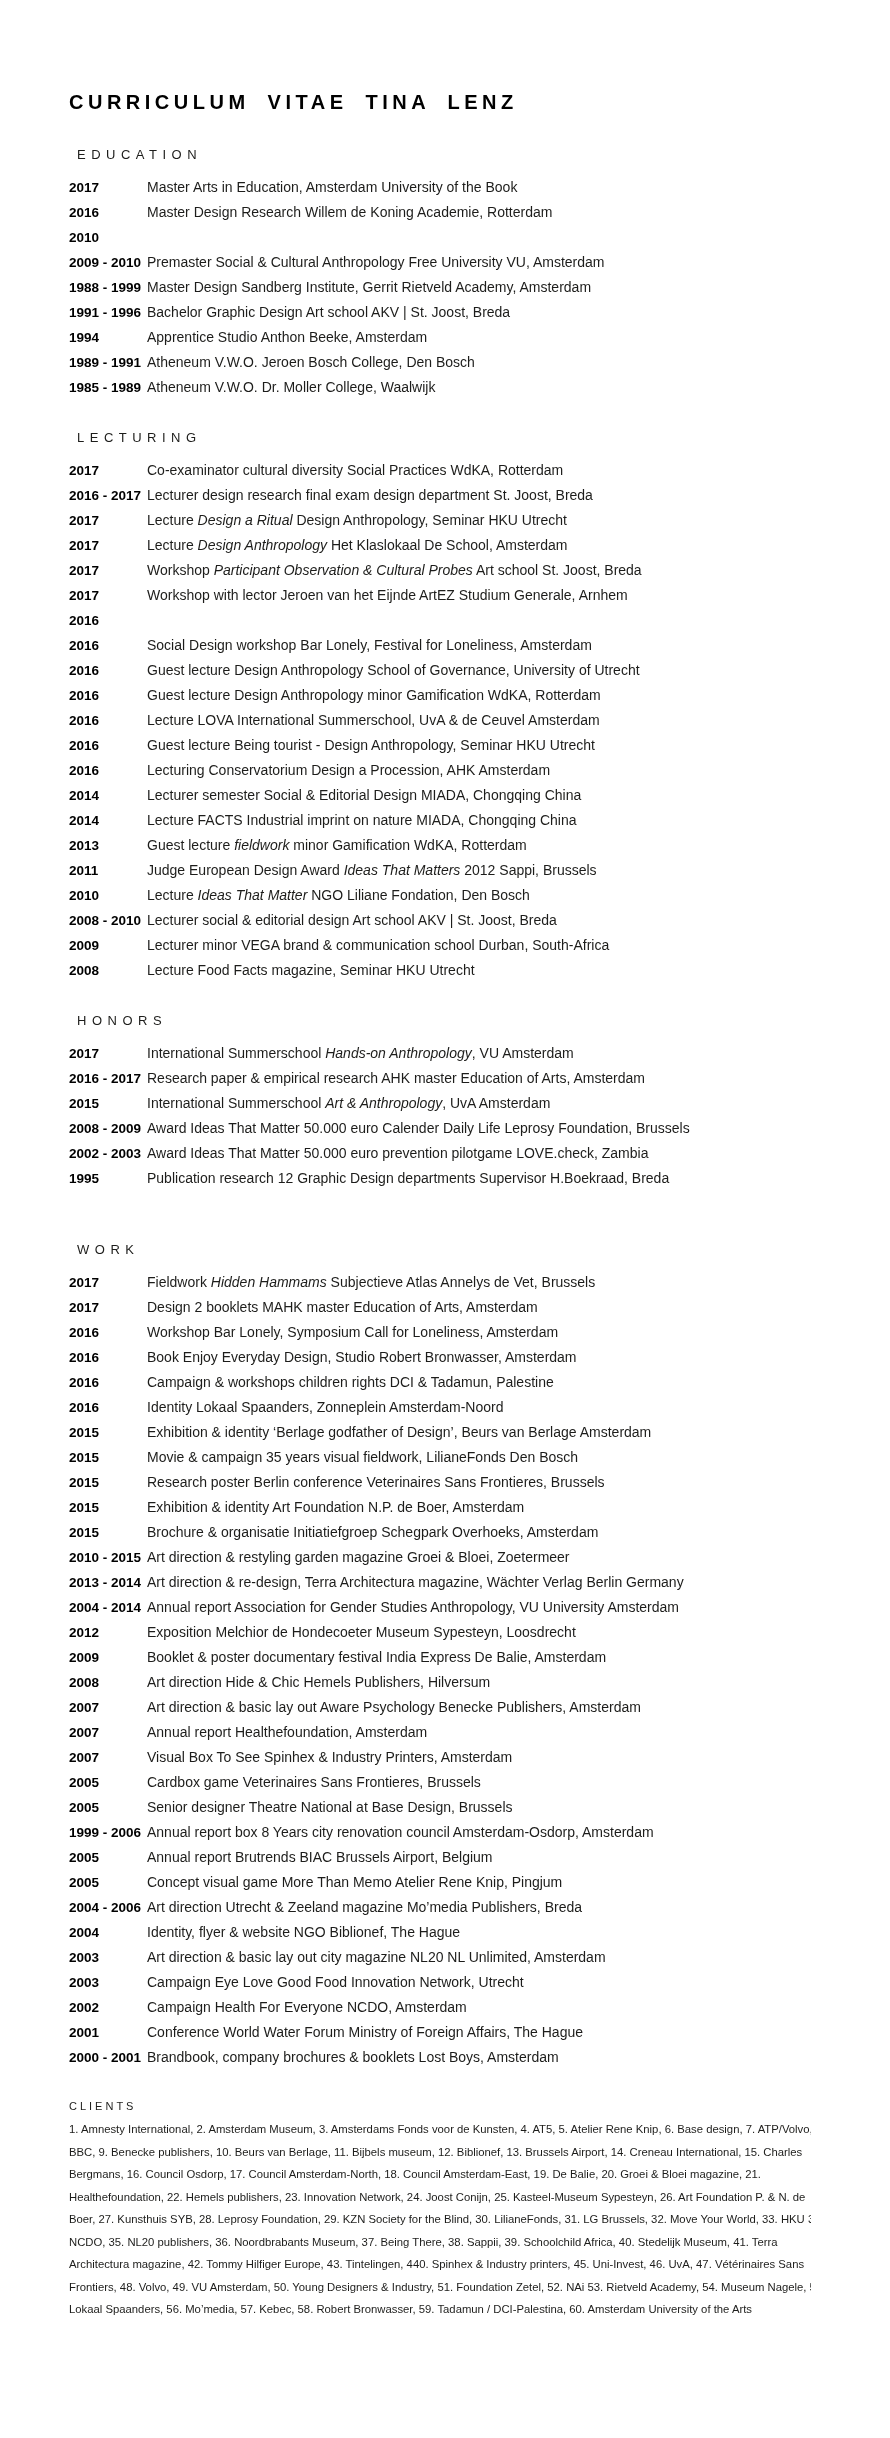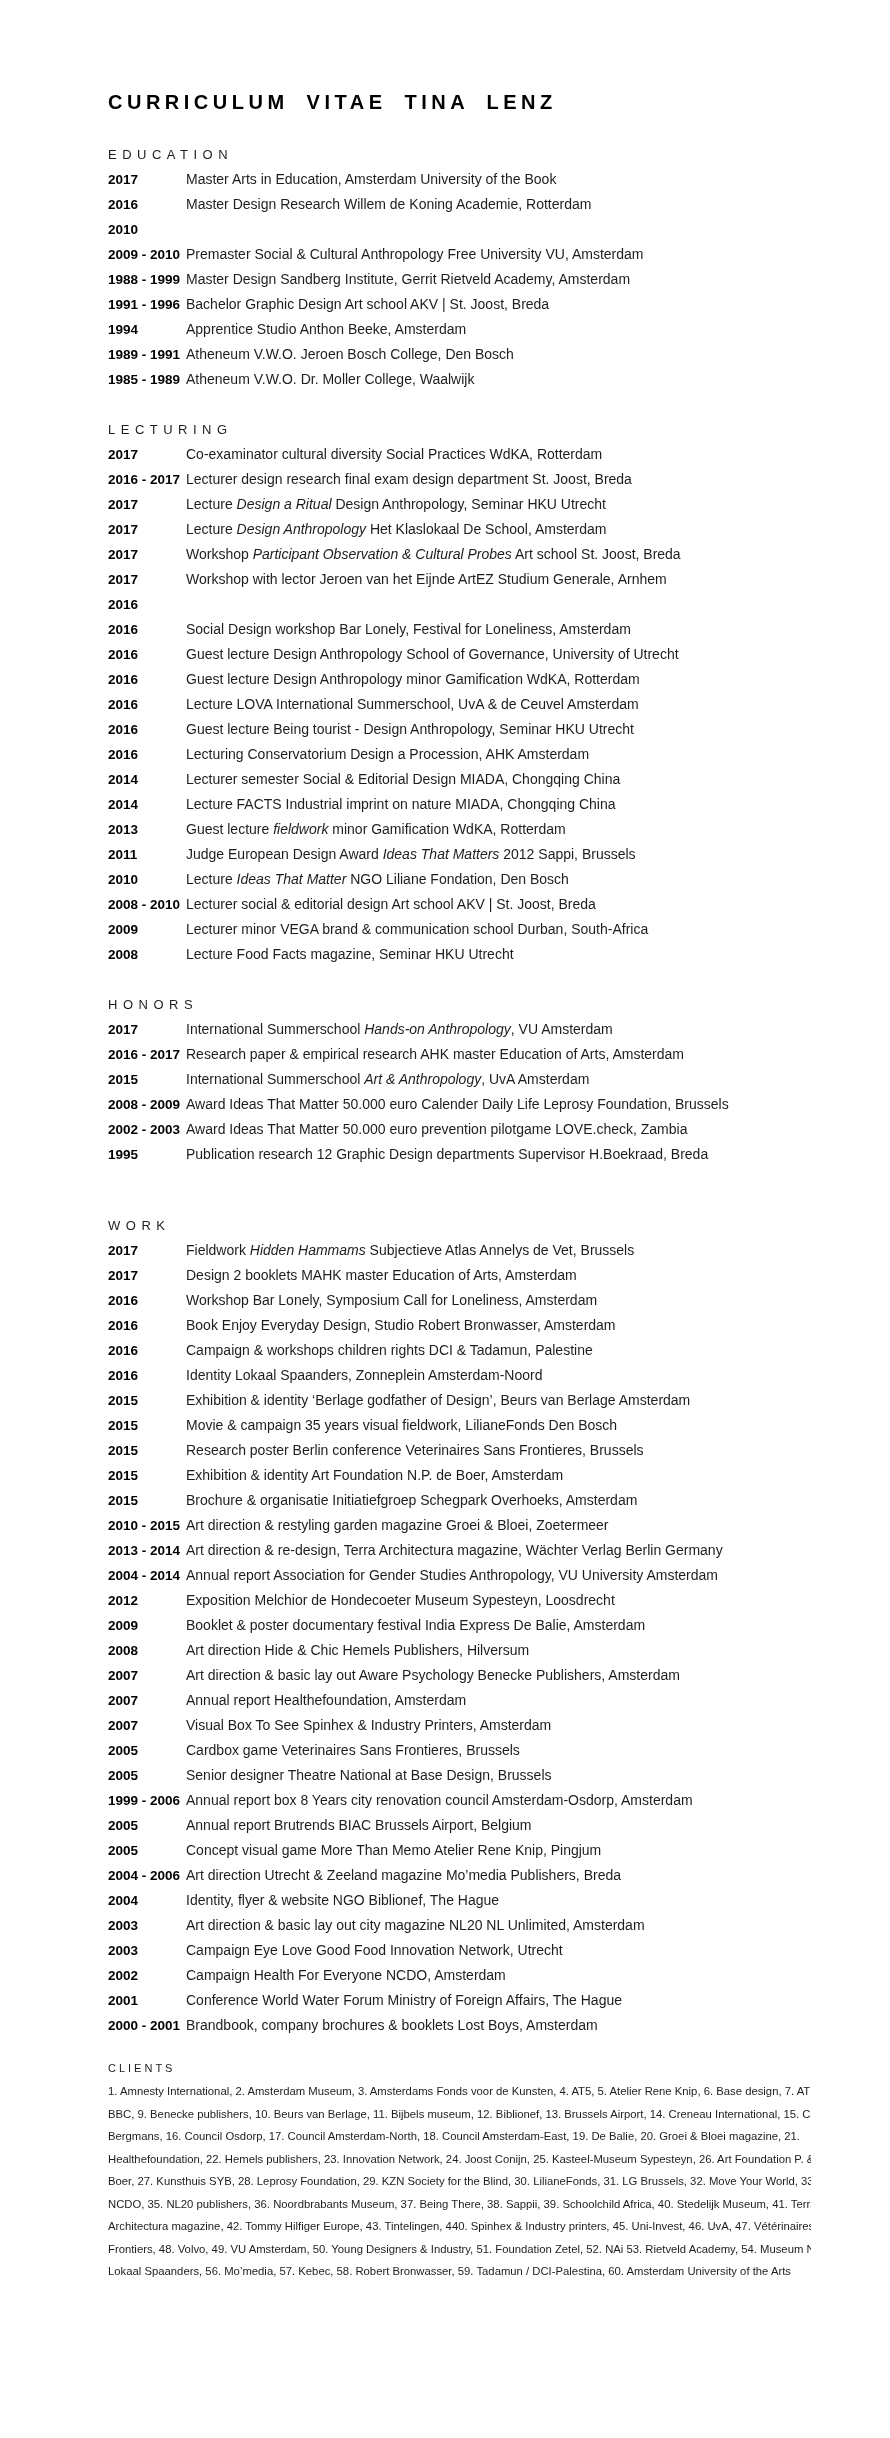--- a/index.html
+++ b/index.html
@@ -8,63 +8,63 @@
     height: 2438px;
     background: #ffffff;
     font-family: "Liberation Sans", sans-serif;
     color: #1d1d1b;
     -webkit-font-smoothing: antialiased;
   }
   .page {
     box-sizing: border-box;
     width: 811px;
     height: 2438px;
-    padding: 88px 58px 40px 108px;
+    padding: 88px 58px 40px 69px;
     overflow: hidden;
   }
   .cv-title {
     font-size: 20px;
     font-weight: 700;
     letter-spacing: 4.5px;
     word-spacing: 8px;
     color: #000;
     line-height: 28px;
     margin: 0 0 26px 0;
   }
   .section { margin-top: 25px; }
   .section.first { margin-top: 0; }
   .section.big-gap { margin-top: 46px; }
   .section-title {
     font-size: 13px;
     font-weight: 400;
     letter-spacing: 5.5px;
     color: #1d1d1b;
     line-height: 25px;
-    margin: 0;
+    margin: 8px;
   }
   .entries { }
   .row {
     display: flex;
     align-items: baseline;
     line-height: 25px;
     font-size: 14px;
   }
   .year {
     flex: 0 0 78px;
     font-weight: 700;
     font-size: 13.5px;
     color: #000;
     white-space: nowrap;
   }
   .desc {
     flex: 1;
     color: #1d1d1b;
     white-space: nowrap;
   }
-  .clients { margin-top: 20px; }
+  .clients { margin-top: 26px; }
   .clients-title {
     font-size: 11px;
     font-weight: 400;
     letter-spacing: 3px;
     color: #1d1d1b;
     line-height: 20px;
     margin: 0;
   }
   .clients-text {
     font-size: 11.3px;

